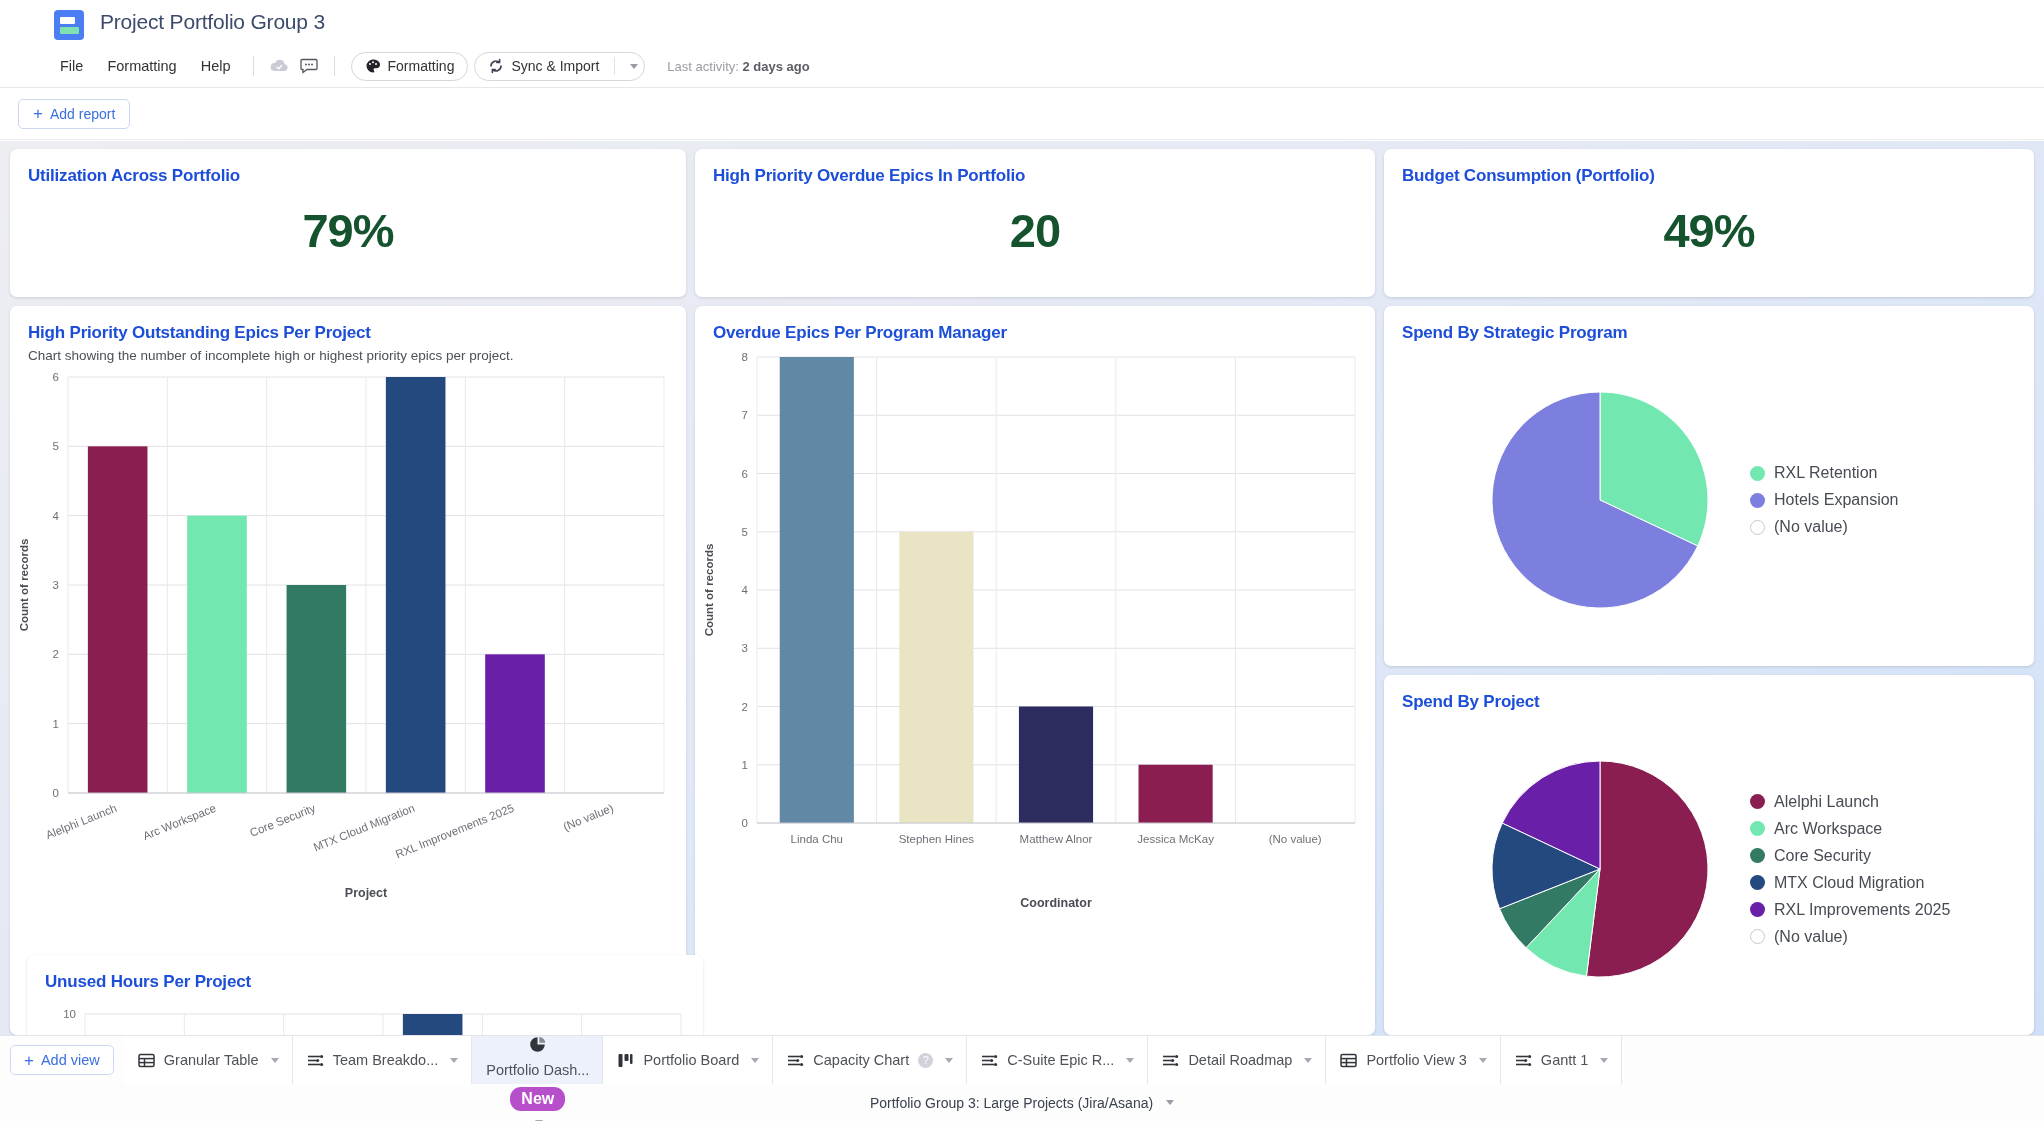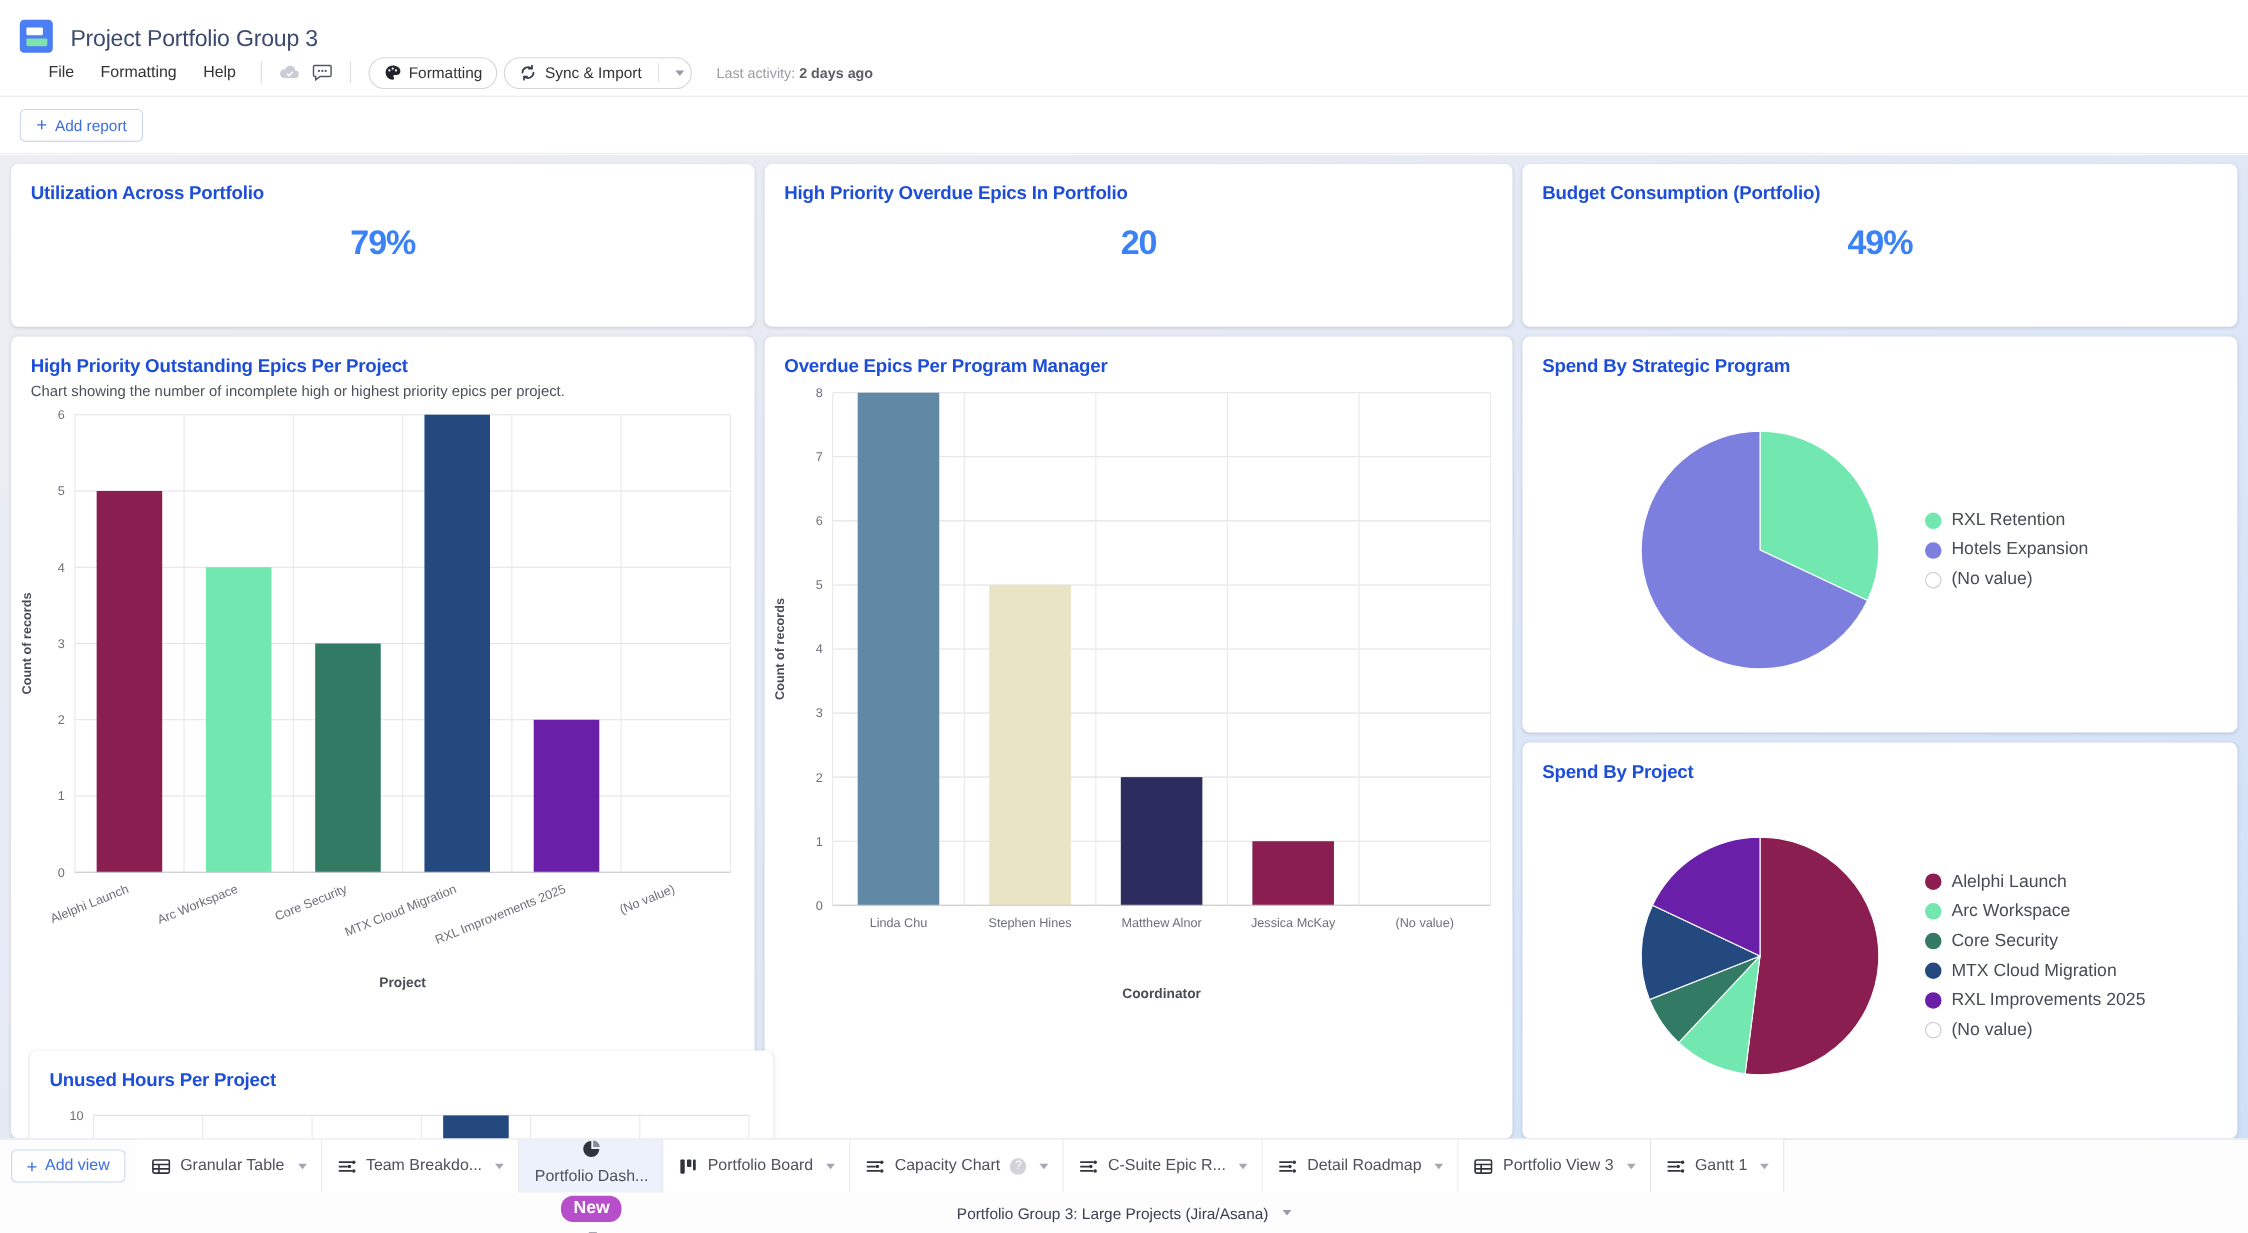--- a/index.html
+++ b/index.html
@@ -7,33 +7,33 @@
     width: 2044px; height: 1121px;
     font-family: "Liberation Sans", sans-serif;
     overflow: hidden;
     background: #ffffff;
   }
   
   .app-header {
     height: 88px; background: #ffffff; position: relative;
     border-bottom: 1px solid #e8e8ea;
   }
-  .title-row { display: flex; align-items: flex-end; padding: 10px 0 0 18px; height: 48px; }
+  .title-row { display: flex; align-items: flex-start; padding: 10px 0 0 18px; height: 48px; margin-left: 36px; }
   .app-logo {
     width: 30px; height: 30px; border-radius: 4px; background: #4c7ef3;
     display: flex; flex-direction: column; align-items: center; justify-content: center; gap: 3px;
     flex: none;
   }
   .app-logo .bar1 { width: 15px; height: 7px; background: #ffffff; border-radius: 1px; margin-right: 4px; }
   .app-logo .bar2 { width: 19px; height: 7px; background: #7ee2b0; border-radius: 1px; }
   .doc-title {
     font-size: 21px; color: #3c4a6b; font-weight: 400; margin-left: 16px; letter-spacing: -0.2px;
   }
   .menu-row {
-    display: flex; align-items: center; gap: 0px; padding-left: 32px; height: 36px;
+    display: flex; align-items: center; gap: 0px; padding-left: 48px; height: 36px;
     font-size: 14.5px; color: #4a4a4a; text-align: right;
   }
   .menu-item { padding: 4px 12px; cursor: default; color: #333; }
   .vdiv { width: 1px; height: 20px; background: #dcdce0; margin: 0 10px; }
   .icon-btn { width: 30px; height: 26px; display:flex; align-items:center; justify-content:center; }
   .tb-btn {
     display: inline-flex; align-items: center; gap: 7px;
     border: 1px solid #d6d6dc; border-radius: 16px; height: 29px; padding: 0 13px;
     font-size: 14px; color: #333; background: #fff; margin-left: 6px;
   }
@@ -63,21 +63,21 @@
     gap: 9px;
     overflow: hidden;
   }
   .card {
     background: #ffffff; border-radius: 7px; box-shadow: 0 1px 3px rgba(40,50,80,.16);
     position: relative; overflow: hidden;
   }
   .card-title { font-size: 17px; font-weight: 700; color: #1d4ed8; padding: 17px 0 0 18px; letter-spacing:-.2px;}
   .card-sub { font-size: 13.5px; color: #4b5058; padding: 5px 0 0 18px; }
   .kpi-value {
-    text-align: center; font-size: 31px; font-weight: 700; color: #3b82f6; margin-top: 17px; letter-spacing: -1px;
+    text-align: center; font-size: 47px; font-weight: 700; color: #14532d; margin-top: 17px; letter-spacing: -1px;
   }
   .col3 { grid-column: 3; display: grid; grid-template-rows: 1fr 1fr; gap: 9px; }
 
   
   .chart-wrap { position: relative; width: 100%; height: calc(100% - 40px); }
   svg { display: block; }
   .resize-handle { position: absolute; right: 8px; bottom: 6px; width: 14px; height: 14px; opacity: .45;}
 
   
   .pie-row { display: flex; align-items: center; height: calc(100% - 46px); }

